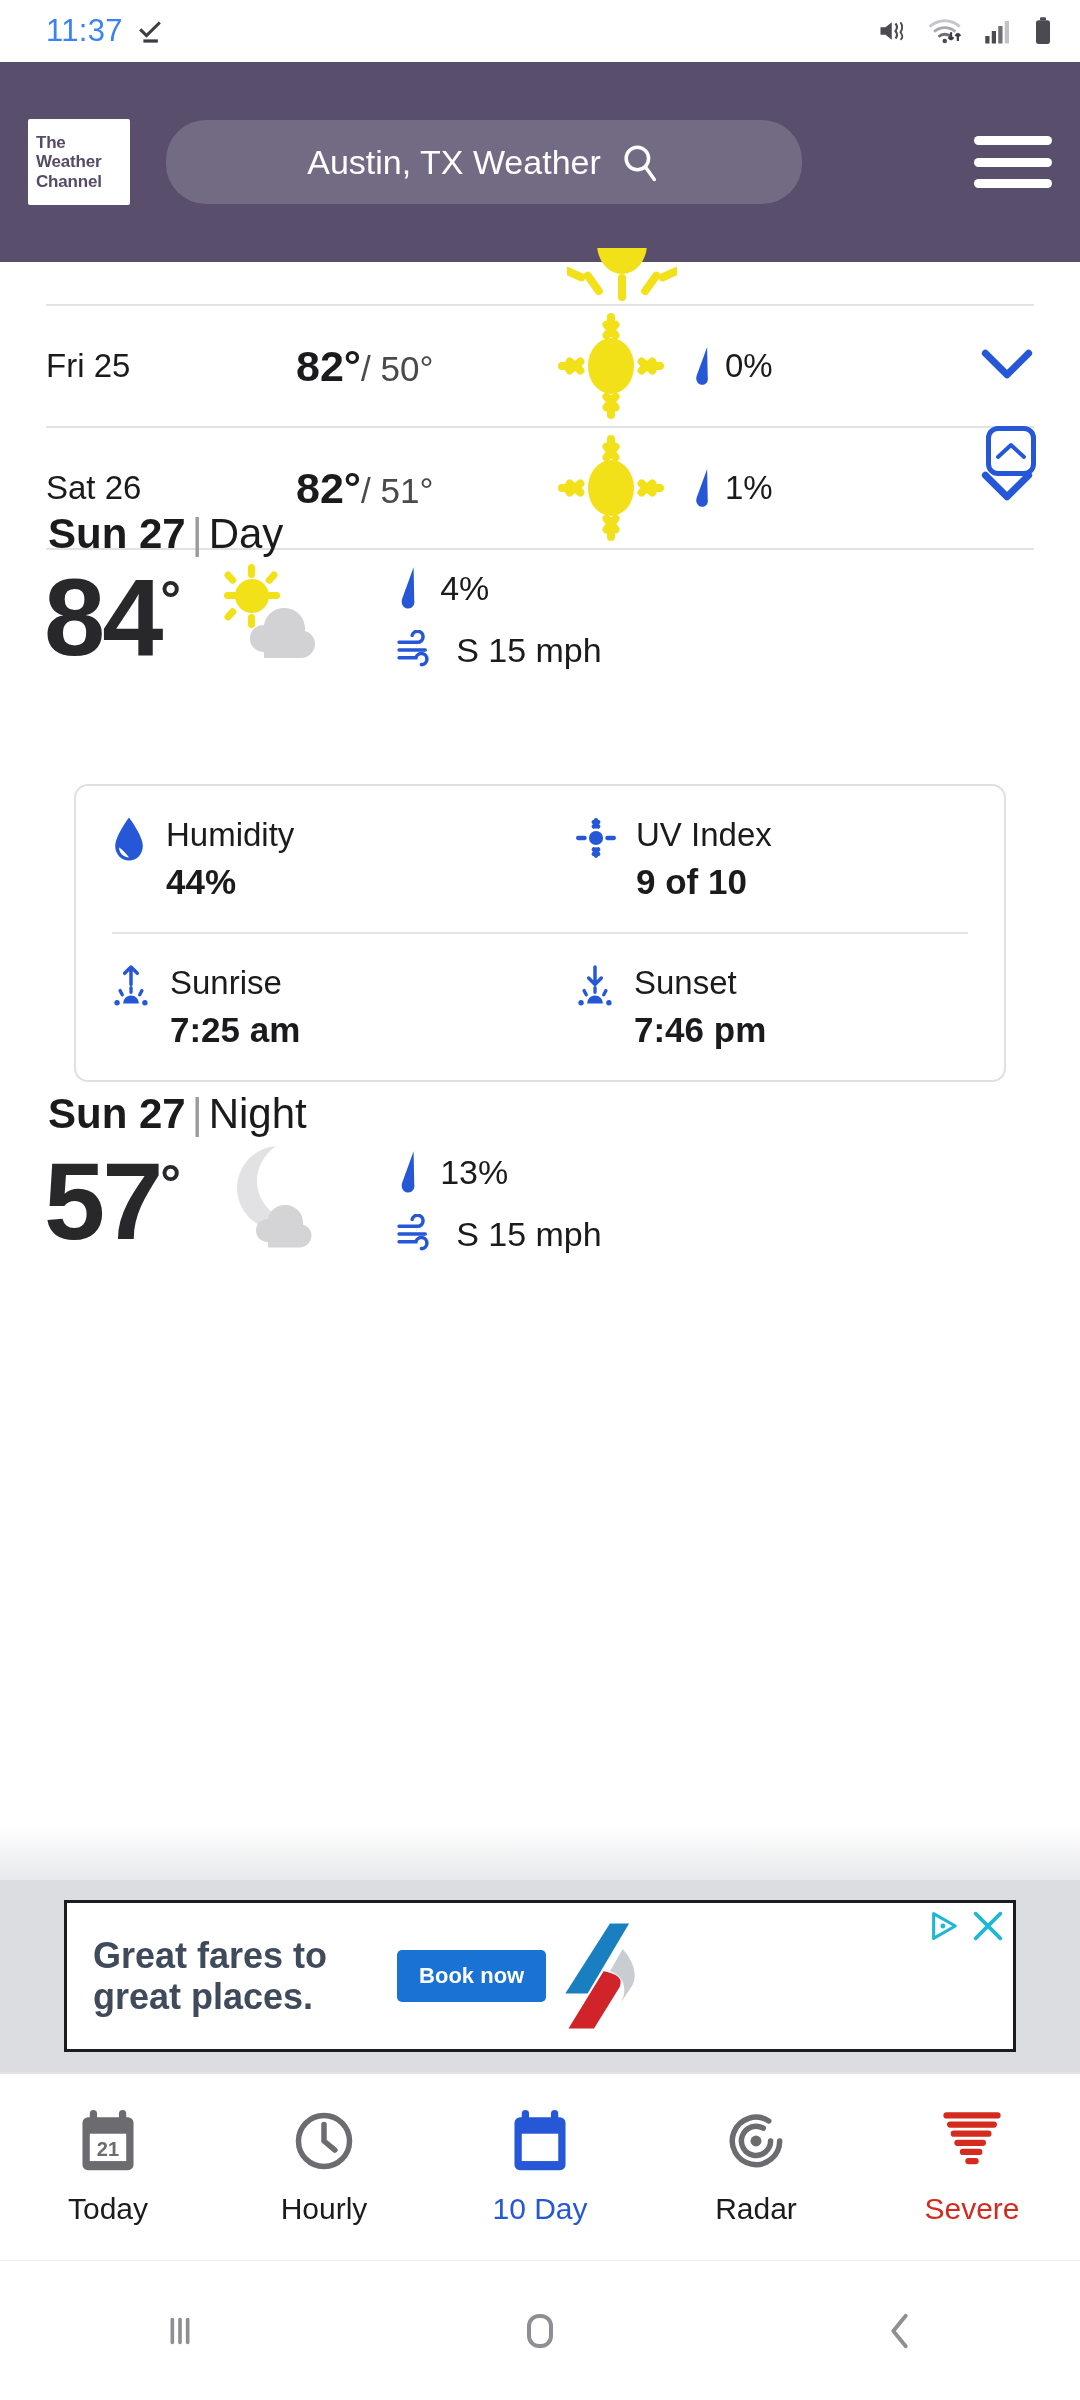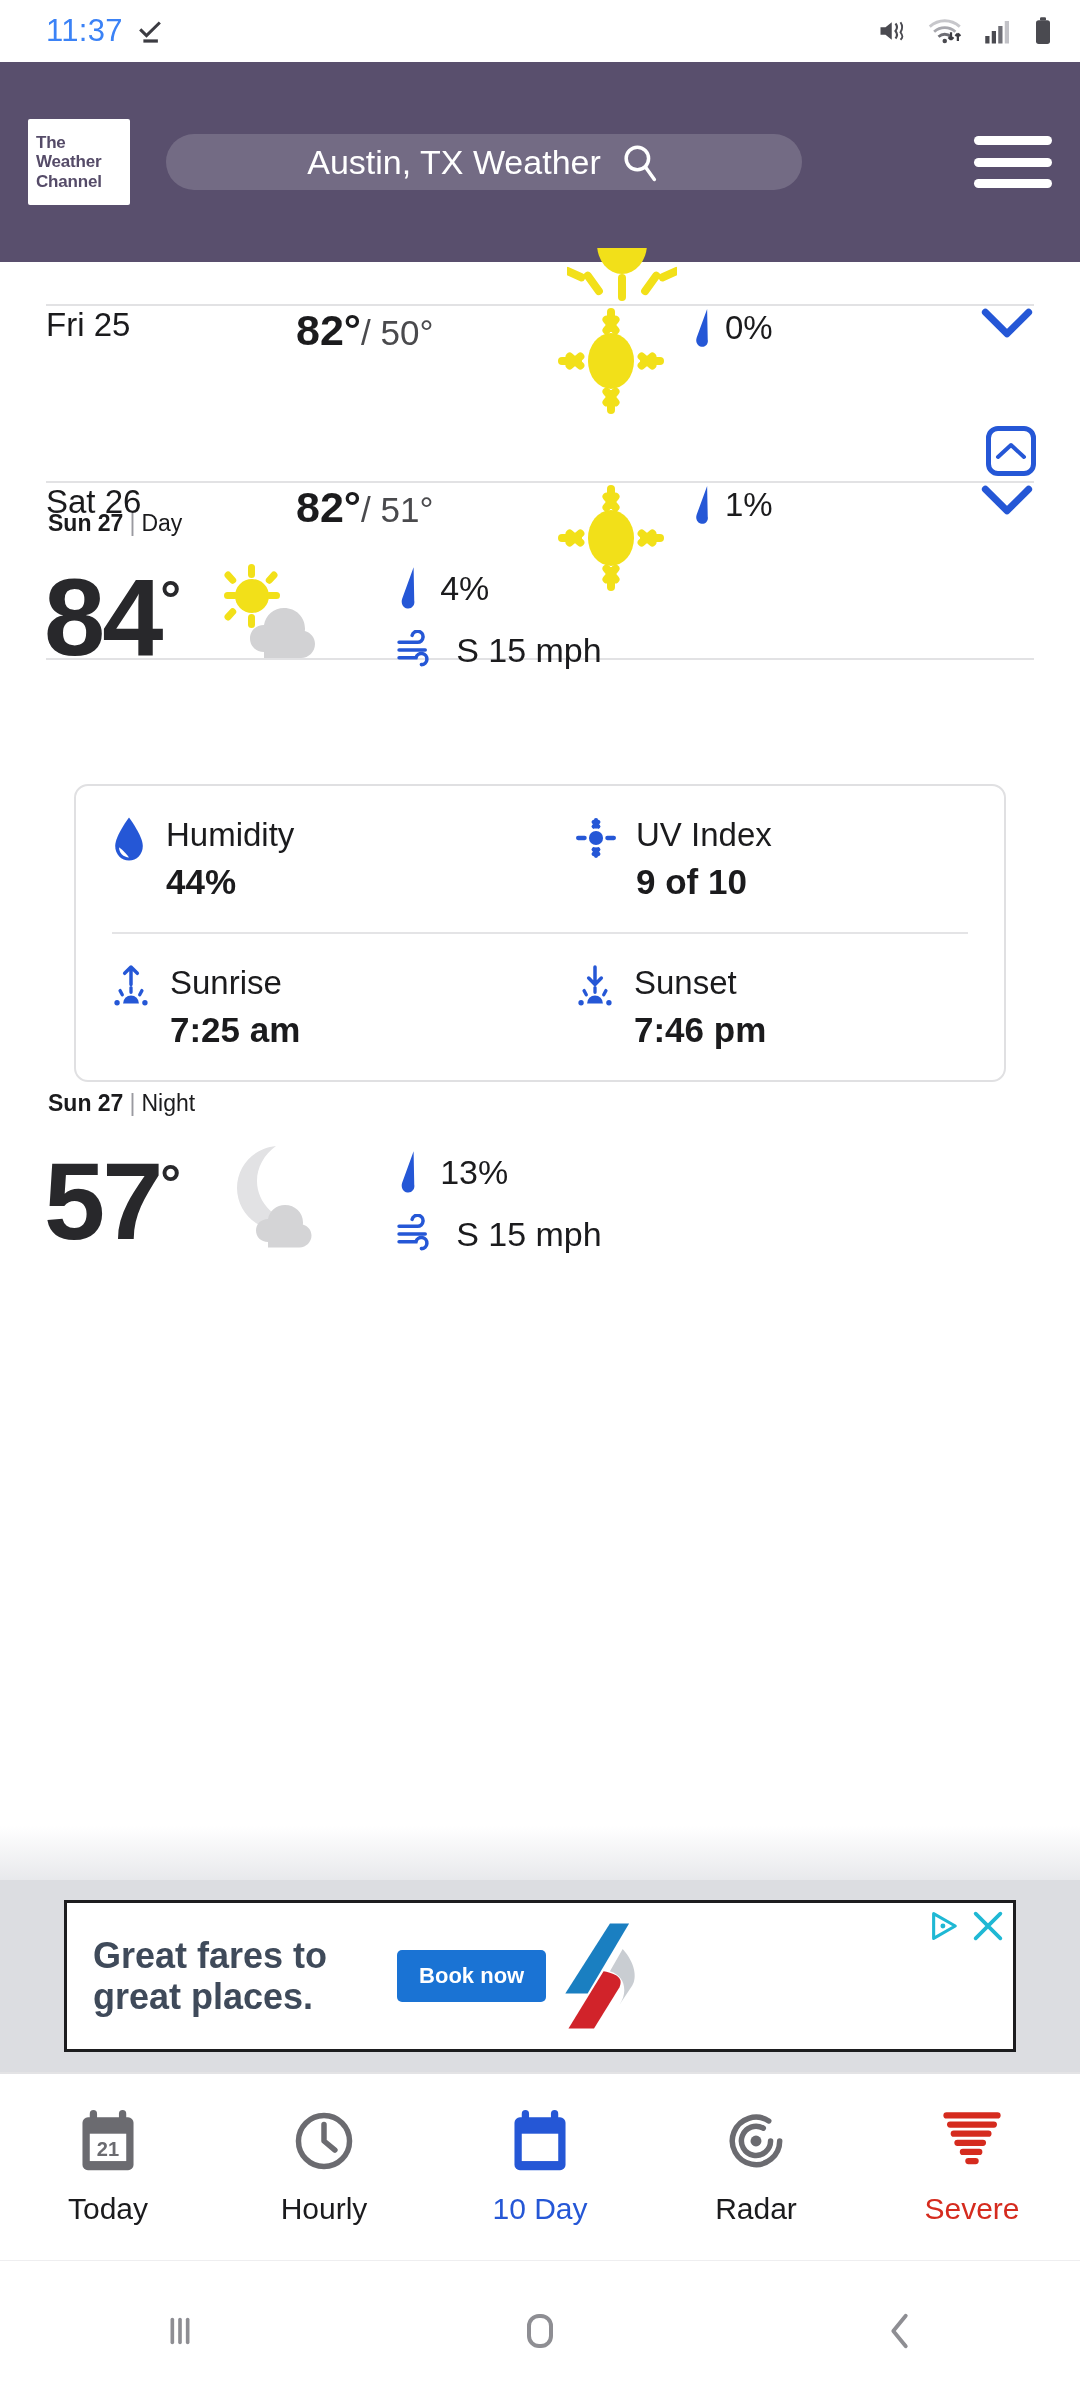--- a/index.html
+++ b/index.html
@@ -30,58 +30,58 @@
   .logo {
     width: 102px; height: 86px; background: #fff; border-radius: 2px;
     display: flex; flex-direction: column; justify-content: center;
     padding: 7px 8px; flex: none;
   }
   .logo span {
     color: #554b68; font-weight: bold; font-size: 17px; line-height: 1.12;
     letter-spacing: -.2px;
   }
   .searchbar {
-    margin-left: 36px; height: 56px; flex: 1; max-width: 636px;
+    margin-left: 36px; height: 84px; flex: 1; max-width: 636px;
     background: rgba(255,255,255,.16); border-radius: 40px;
     display: flex; align-items: center; justify-content: center; gap: 18px;
   }
   .searchbar .q { color: #fff; font-size: 34px; }
   .hamburger {
     margin-left: auto; width: 78px; height: 56px;
     display: flex; flex-direction: column; justify-content: space-between;
     padding: 2px 0;
   }
   .hamburger i { display: block; height: 9px; background: #fff; border-radius: 5px; }
 
   
   .content { position: absolute; top: 262px; left: 0; width: 1080px; height: 1618px; background: #fff; }
 
   .cut-sun { position: absolute; top: -14px; left: 567px; }
 
   .daylist { position: absolute; top: 42px; left: 0; width: 1080px; }
   .hr { height: 2px; background: #e2e2e4; margin: 0 46px; }
   .dayrow {
-    height: 175px; display: flex; align-items: flex-start; padding: 0 46px;
+    height: 120px; display: flex; align-items: center; padding: 0 46px;
   }
   .d-name { width: 250px; font-size: 33px; color: #1b1b1d; }
   .d-temp { width: 235px; font-size: 35px; color: #1b1b1d; white-space: nowrap; }
   .d-temp b { font-size: 43px; font-weight: bold; }
   .d-temp .lo { color: #4a4a4d; }
   .d-icon { width: 160px; display: flex; justify-content: center; }
   .d-pop { width: 190px; display: flex; align-items: center; gap: 12px; font-size: 33px; color: #1b1b1d; }
   .d-chev { margin-left: auto; }
 
   .uptop {
     position: absolute; top: 164px; right: 44px;
     width: 50px; height: 50px; border: 5px solid #2557d6; border-radius: 12px;
     display: flex; align-items: center; justify-content: center;
   }
 
   .sec-head {
-    position: absolute; left: 48px; font-size: 23px; color: #1b1b1d;
+    position: absolute; left: 48px; font-size: 42px; color: #1b1b1d;
   }
   .sec-head b { font-weight: bold; }
   .sec-head .sep { color: #9a9aa0; font-weight: normal; padding: 0 6px; }
 
   .bigtemp-row { position: absolute; left: 44px; display: flex; align-items: center; }
   .bigtemp { font-size: 110px; font-weight: bold; color: #28282b; line-height: .95; letter-spacing: -3px; }
   .bigtemp sup { font-size: 52px; vertical-align: super; line-height: 0; }
   .cond-ico { margin-left: 16px; width: 150px; display:flex; align-items:center; justify-content:center; }
   .metrics { margin-left: 52px; display: flex; flex-direction: column; gap: 18px; }
   .metric { display: flex; align-items: center; gap: 20px; font-size: 34px; color: #1b1b1d; }

